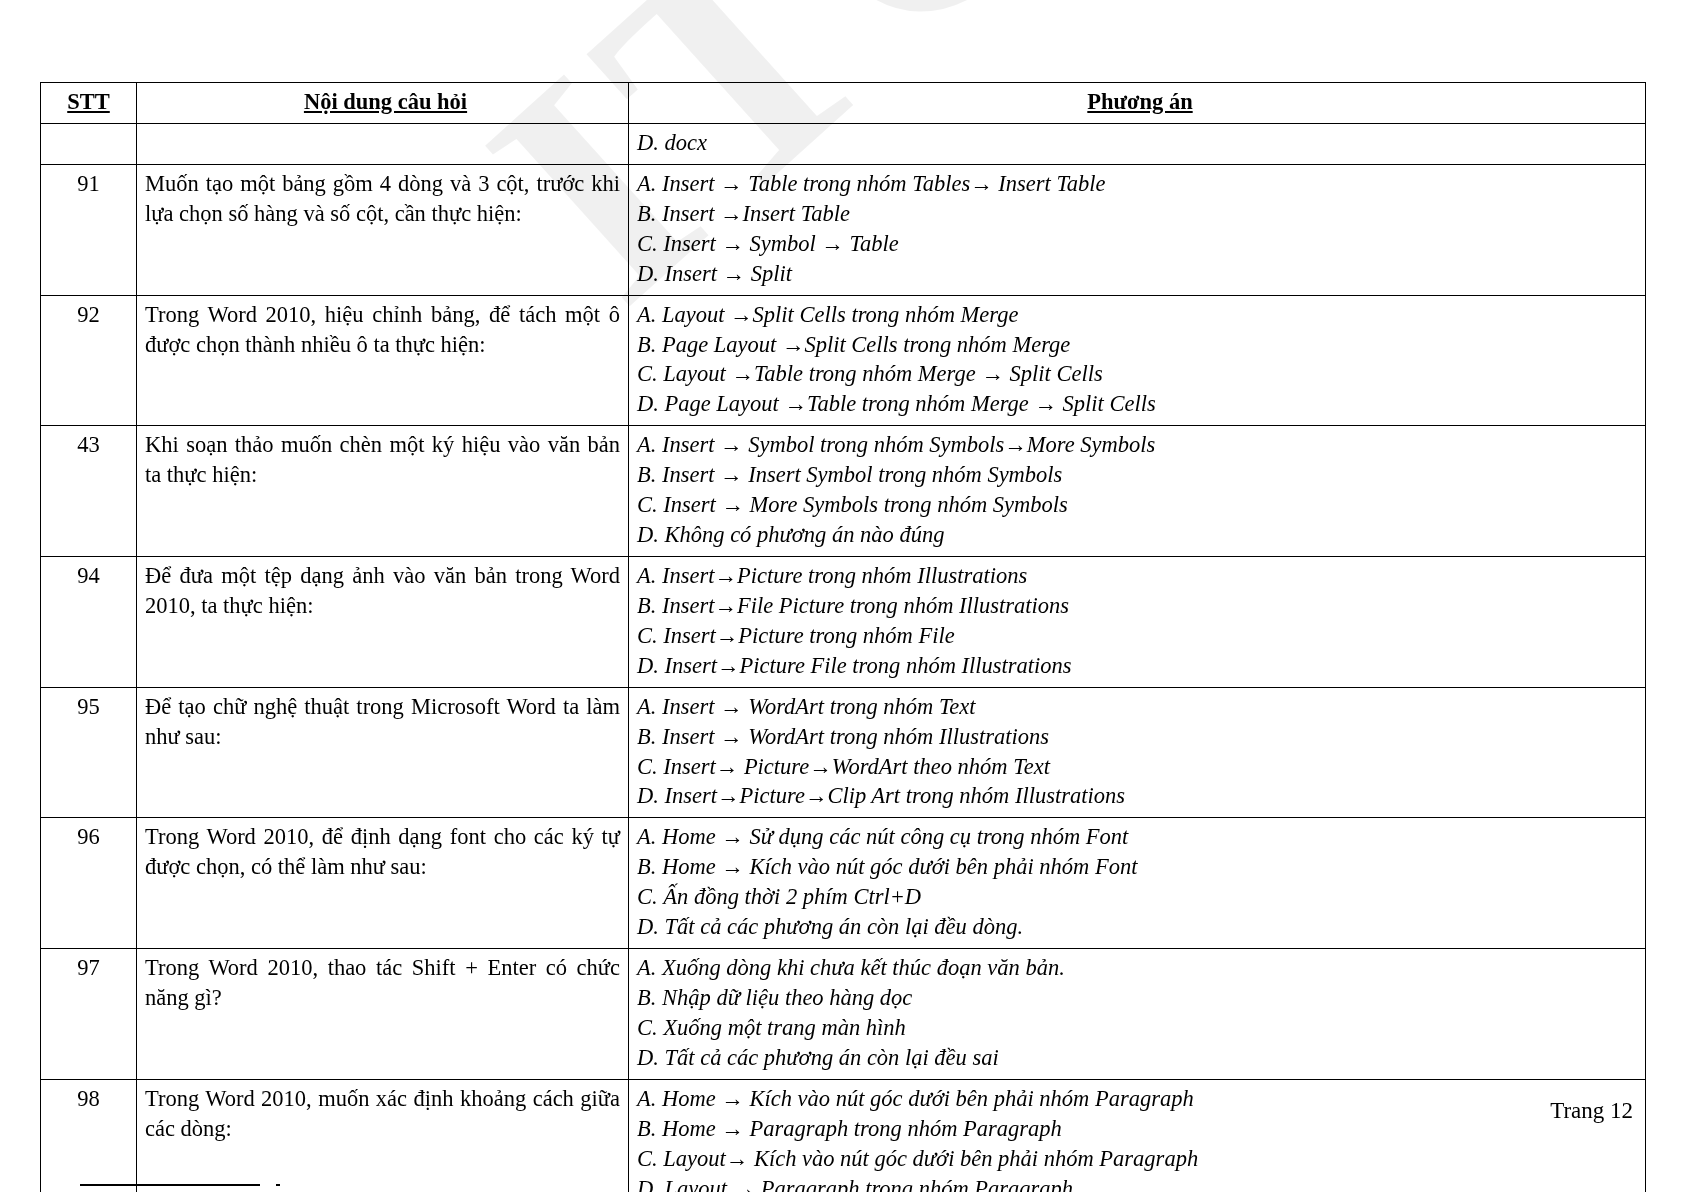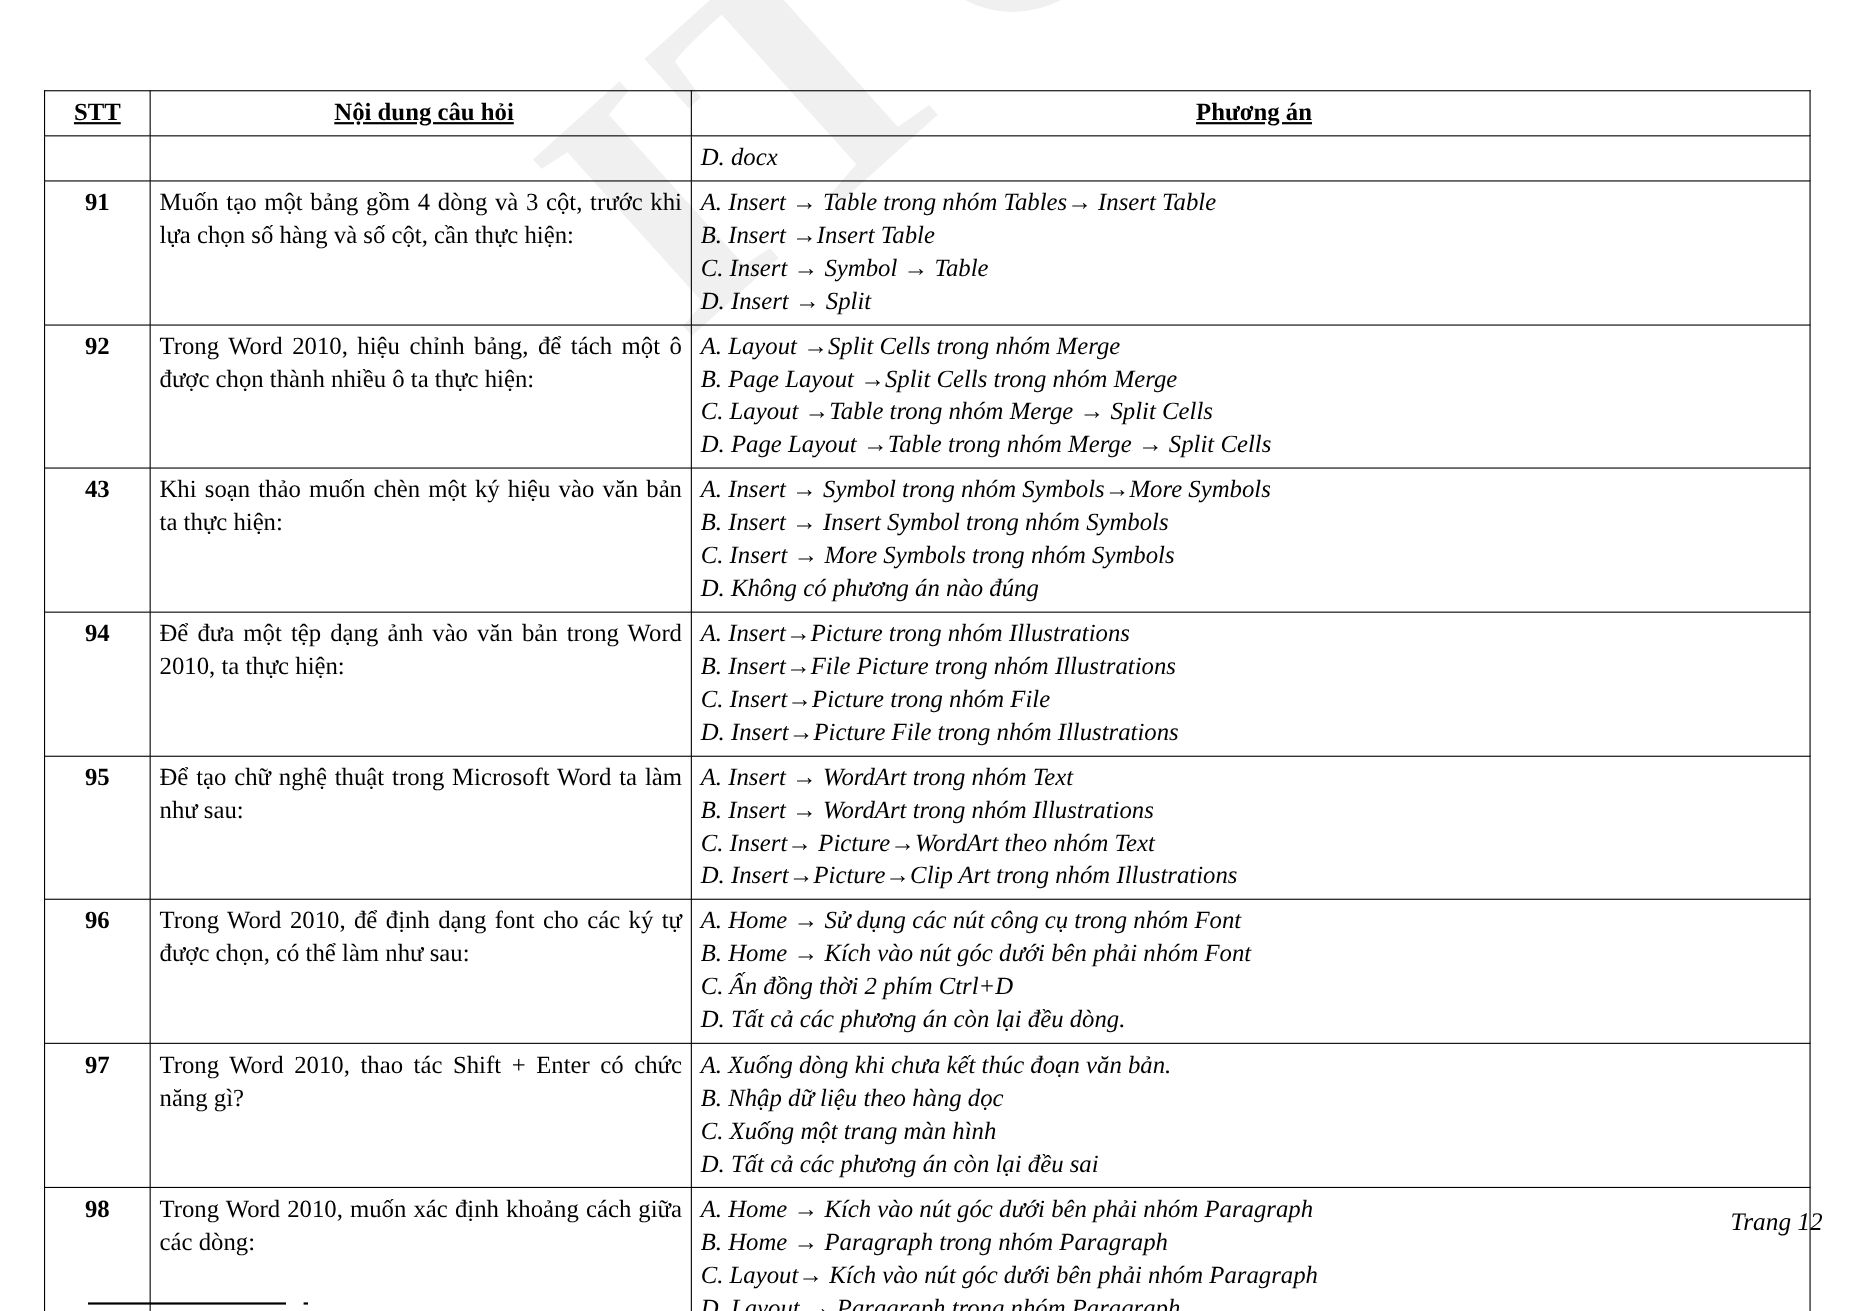--- a/index.html
+++ b/index.html
@@ -70,46 +70,45 @@
     padding-bottom: 7px;
     font-size: 23px;
     text-decoration: underline;
   }
   thead th.left {
     text-align: center;
     padding-left: 14px;
   }
   td.stt {
     text-align: center;
-    font-weight: bold;
+    font-weight: normal;
     font-size: 23px;
     vertical-align: middle;
   }
   td.question {
     text-align: justify;
     text-justify: inter-word;
     vertical-align: middle;
     padding-left: 14px;
     padding-right: 12px;
   }
   td.answers {
     padding-left: 14px;
   }
   td.answers .ans {
     white-space: nowrap;
     font-style: italic;
   }
   .spacer-row td { height: 30px; padding: 3px 8px; }
   .footer {
     position: absolute;
-    right: 28px;
+    right: 52px;
     bottom: 68px;
     font-size: 23px;
     z-index: 1;
-    font-style: italic;
   }
   .bottom-mark {
     position: absolute;
     left: 80px;
     bottom: 6px;
     width: 300px;
     height: 2px;
     z-index: 1;
   }
   .bottom-mark i {

